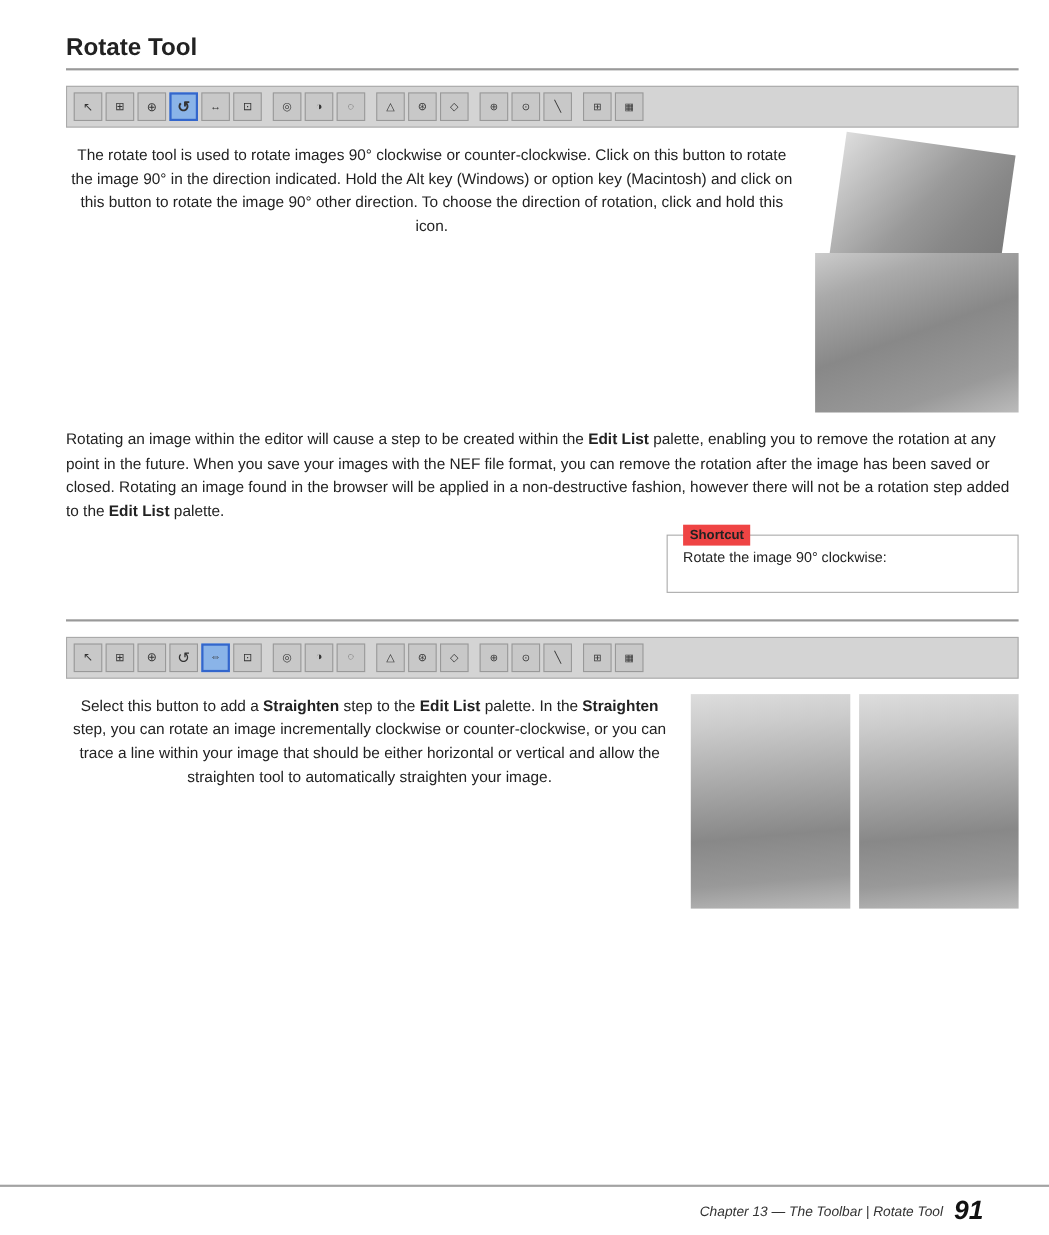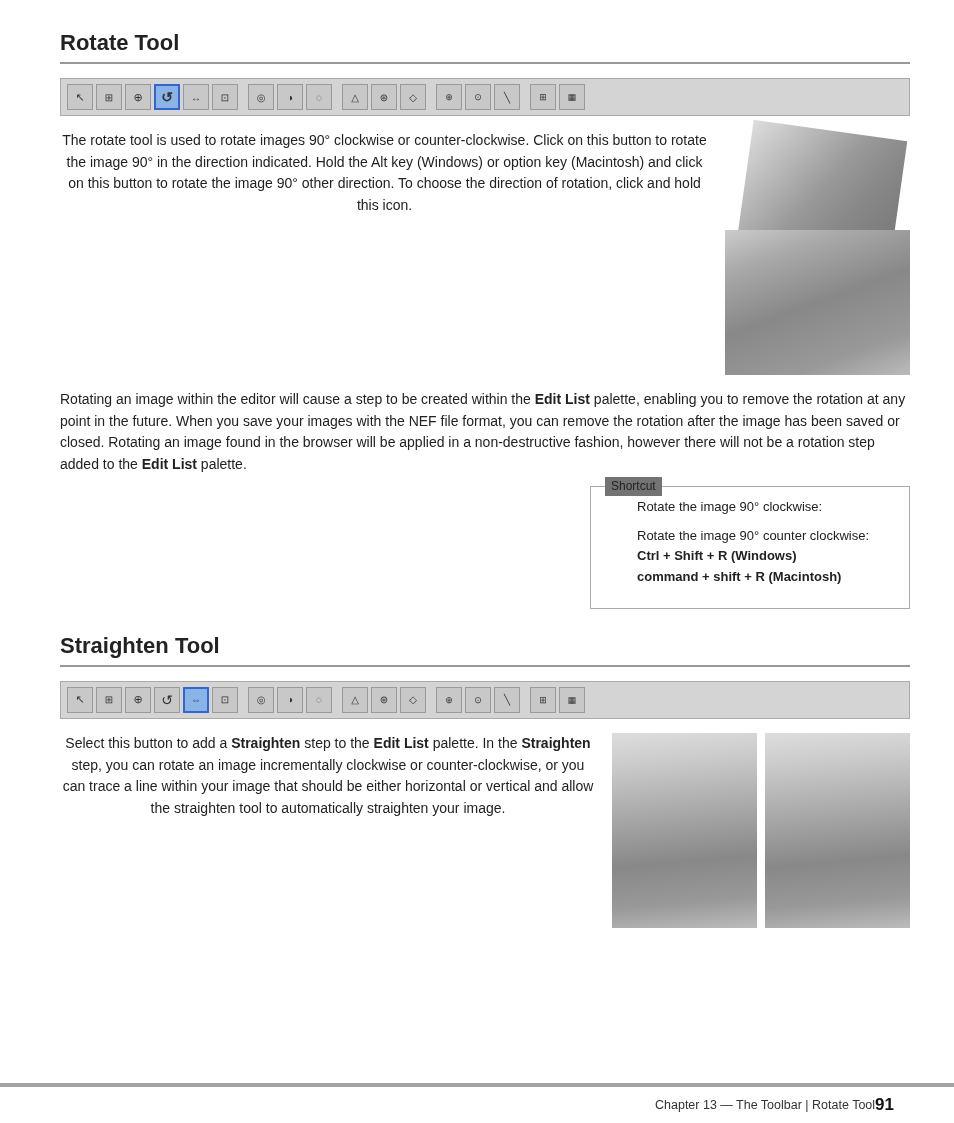--- a/index.html
+++ b/index.html
@@ -8,21 +8,21 @@
       background: #ffffff;
       font-family: Arial, Helvetica, sans-serif;
       font-size: 14px;
       color: #222;
       width: 954px;
       min-height: 1123px;
       position: relative;
     }
 
     .page {
-      padding: 30px 44px 60px 60px;
+      padding: 30px 28px 60px 60px;
       max-width: 954px;
     }
 
     
     .section-title {
       font-size: 22px;
       font-weight: bold;
       margin-bottom: 6px;
     }
 
@@ -131,27 +131,27 @@
       padding: 10px 14px 12px 14px;
       position: relative;
       font-size: 13px;
       line-height: 1.6;
     }
 
     .shortcut-label {
       position: absolute;
       top: -10px;
       left: 14px;
-      background: #737373;
+      background: #ef4444;
       padding: 0 6px;
       font-size: 12px;
-      font-weight: normal;
-    }
-
-    .shortcut-line { margin-bottom: 0; margin-left: 32px; }
+      font-weight: bold;
+    }
+
+    .shortcut-line { margin-bottom: 0; }
     .shortcut-bold { font-weight: bold; }
     .shortcut-group { margin-bottom: 8px; }
 
     
     .section2 {
       margin-top: 24px;
     }
 
     
     .straighten-images {
@@ -165,37 +165,38 @@
       height: 195px;
       background: linear-gradient(170deg, #ccc 0%, #bbb 20%, #999 50%, #888 80%, #aaa 100%);
     }
 
     
     .footer {
       position: absolute;
       bottom: 0;
       left: 0;
       right: 0;
-      border-top: 4px solid #a3a3a3;
+      border-top: 2px solid #a3a3a3;
       padding: 8px 60px;
       display: flex;
       justify-content: flex-end;
       align-items: center;
       font-size: 12.5px;
       color: #333;
+      font-style: italic;
     }
 
     .footer-chapter {
       color: #333;
     }
 
     .footer-page {
-      font-size: 17px;
+      font-size: 24px;
       font-weight: bold;
-      margin-left: 0;
+      margin-left: 10px;
       color: #111;
     }
   </style>
 </head>
 <body>
 
 <div class="page">
 
   <div>
     <h1 class="section-title">Rotate Tool</h1>
@@ -246,31 +247,25 @@
     <p class="para">
       <span>Rotating an image within the editor will cause a step to be created within the </span><strong>Edit List</strong><span> palette, enabling you to remove the rotation at any point in the future. When you save your images with the NEF file format, you can remove the rotation after the image has been saved or closed. Rotating an image found in the browser will be applied in a non-destructive fashion, however there will not be a rotation step added to the </span><strong>Edit List</strong><span> palette.</span>
     </p>
 
     <div class="shortcut-container">
       <div class="shortcut-box">
         <span class="shortcut-label">Shortcut</span>
         <div class="shortcut-group">
           <div class="shortcut-line">Rotate the image 90° clockwise:</div>
         </div>
-        <div class="shortcut-group">
-          <div class="shortcut-line">Rotate the image 90° counter clockwise:</div>
-          <div class="shortcut-line shortcut-bold">Ctrl + Shift + R (Windows)</div>
-          <div class="shortcut-line shortcut-bold">command + shift + R (Macintosh)</div>
-        </div>
       </div>
     </div>
   </div>
 
   <div class="section2">
-    <h1 class="section-title">Straighten Tool</h1>
     <hr class="section-divider">
 
     <div class="toolbar-strip">
       <div class="toolbar-btn" style="font-size:11px;">↖</div>
       <div class="toolbar-btn" style="font-size:10px;">⊞</div>
       <div class="toolbar-btn" style="font-size:11px;">⊕</div>
       <div class="toolbar-btn" style="font-size:14px;">↺</div>
 
       <div class="toolbar-btn active" style="font-size:10px;">⇔</div>
       <div class="toolbar-btn" style="font-size:10px;">⊡</div>

